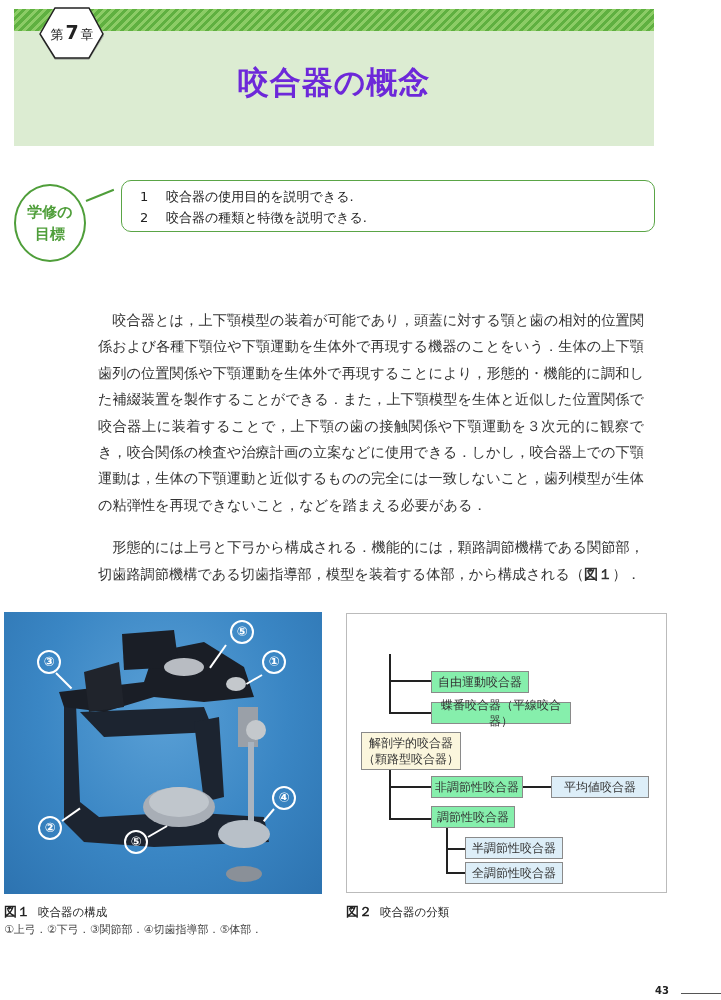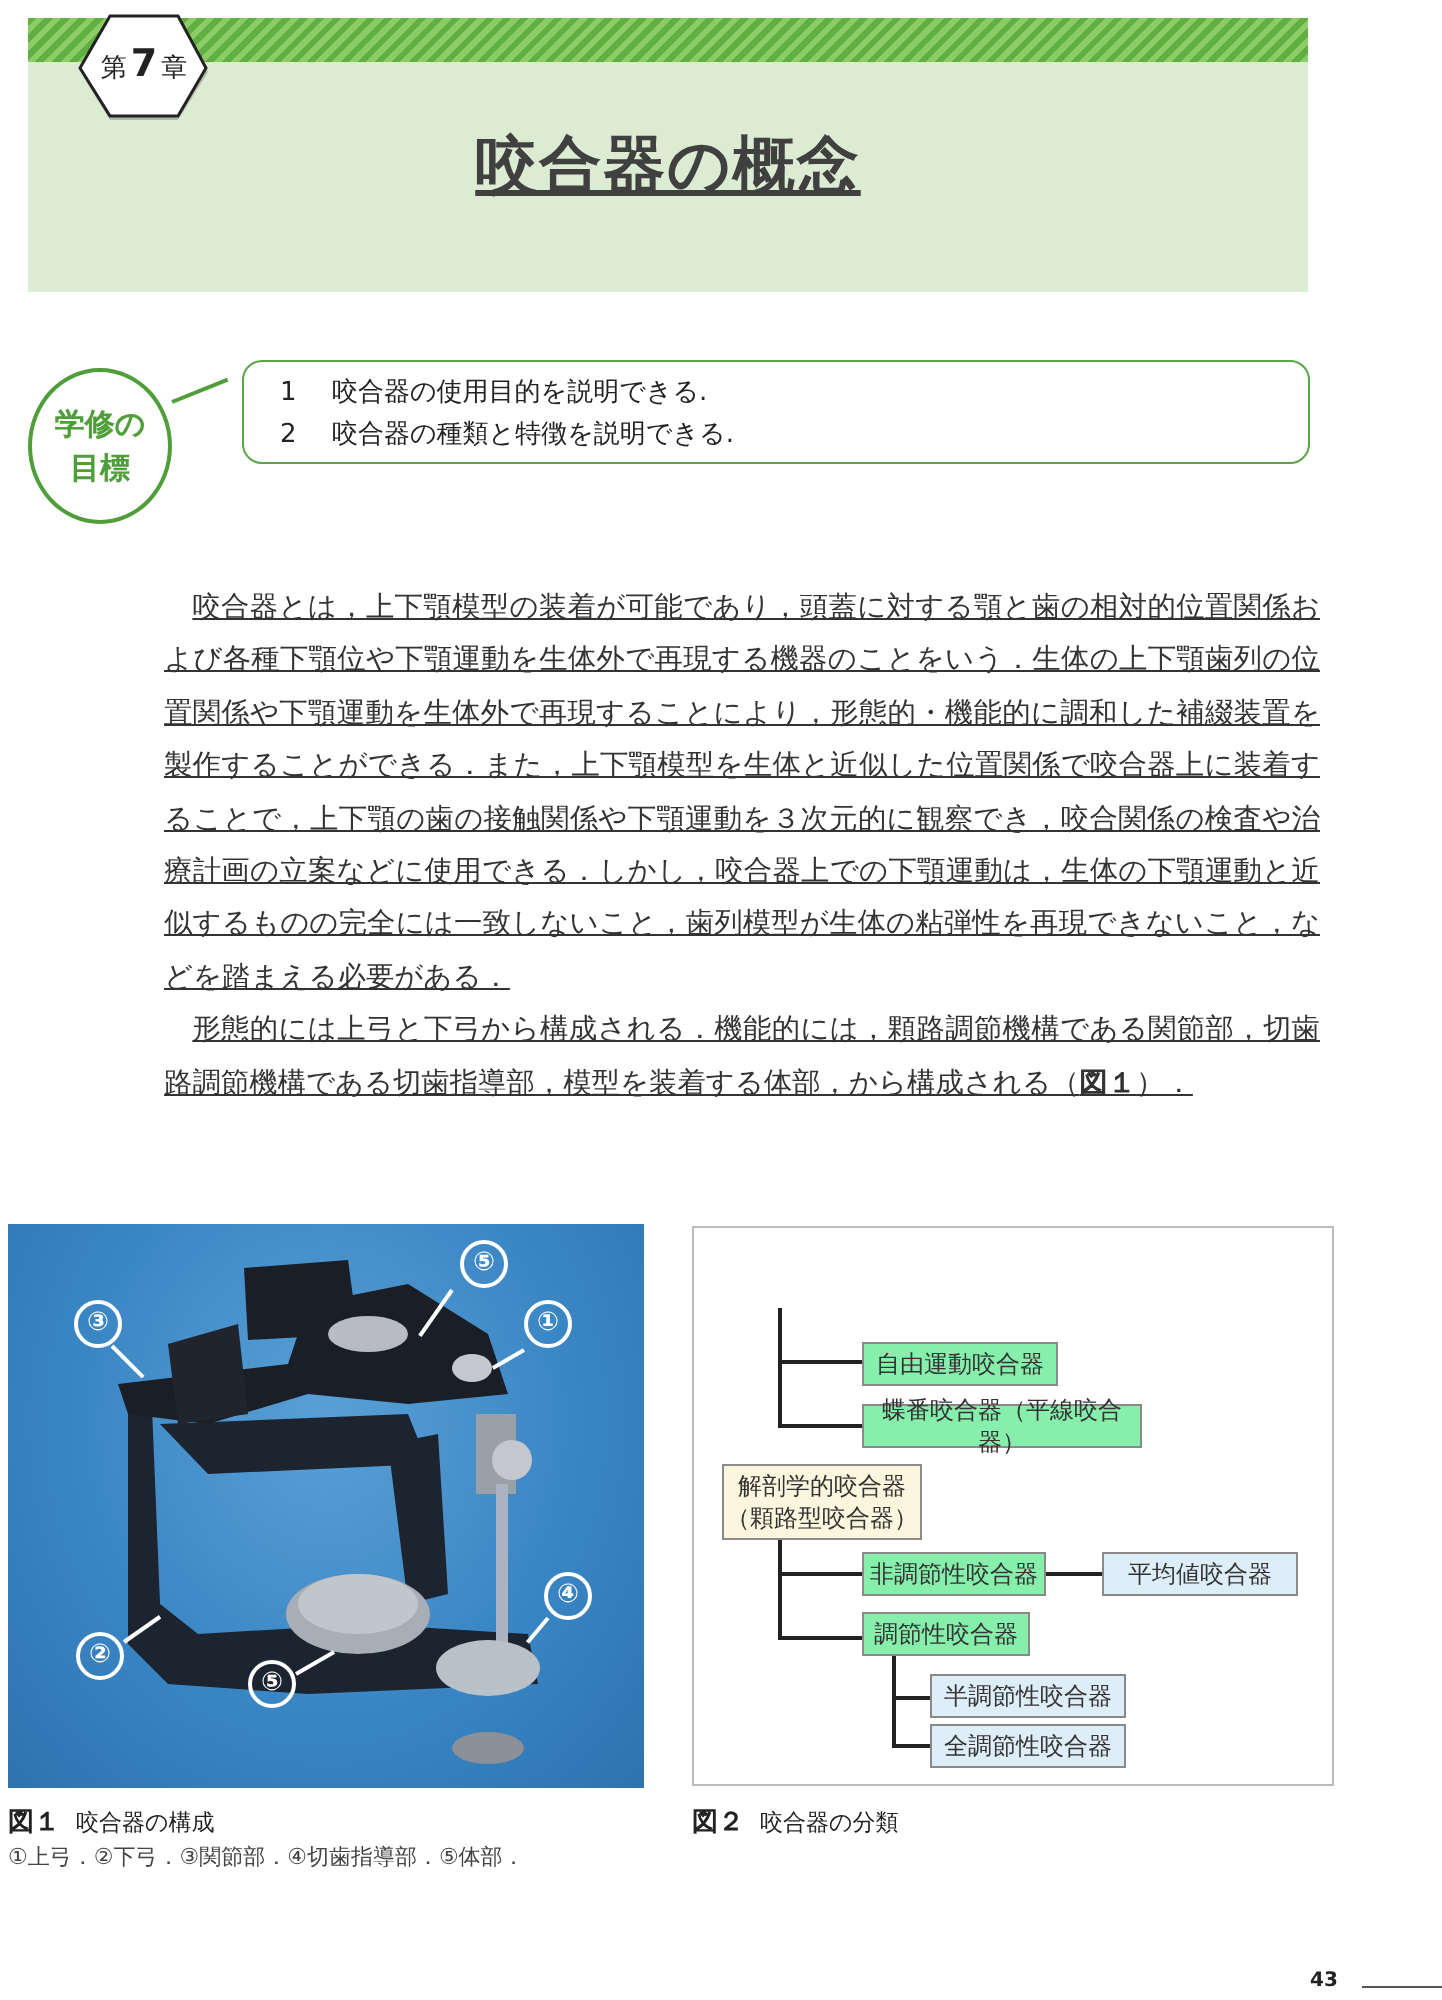--- a/index.html
+++ b/index.html
@@ -4,36 +4,36 @@
 <style>
   html, body { margin:0; padding:0; }
   body { width:721px; height:1000px; background:#ffffff; position:relative; overflow:hidden;
          font-family:"DejaVu Sans", "Liberation Sans", sans-serif; color:#222; }
   .abs { position:absolute; }
 
   
   .hdr { left:14px; top:9px; width:640px; height:137px; background:#dcecd2; }
   .hdr-stripe { left:14px; top:9px; width:640px; height:22px;
     background: repeating-linear-gradient(135deg, #5fb040 0 3px, #8ccc66 3px 6px); }
-  .hdr-title { left:14px; top:62px; width:640px; text-align:center; font-size:31px; font-weight:bold; color:#404040; letter-spacing:1px;text-decoration:underline; }
+  .hdr-title { left:14px; top:62px; width:640px; text-align:center; font-size:31px; font-weight:bold; color:#6d28d9; letter-spacing:1px; }
   .hex { left:39px; top:6px; width:66px; height:55px; }
   .hex svg { position:absolute; left:0; top:0; }
   .hex-text { position:absolute; left:0; top:15px; width:66px; text-align:center; font-size:13px; color:#222; }
   .hex-text b { font-size:19px; font-weight:bold; margin:0 2px; }
 
   
   .goal-circle { left:14px; top:184px; width:72px; height:78px; border:2px solid #4f9e3a; border-radius:50%; box-sizing:border-box;
     display:flex; flex-direction:column; align-items:center; justify-content:center; color:#4f9e3a; font-weight:bold; font-size:15px; line-height:22px; }
   .goal-line { left:86px; top:200px; width:30px; height:2px; background:#4f9e3a; transform:rotate(-22deg); transform-origin:left center; }
   .goal-box { left:121px; top:180px; width:534px; height:52px; border:1.5px solid #5aa546; border-radius:10px; box-sizing:border-box; padding:5px 0 0 18px; font-size:13px; line-height:21px; color:#222; }
   .goal-item span.n { display:inline-block; width:26px; }
 
   
   .body-text { left:82px; top:291px; width:578px; font-family:"DejaVu Serif","Liberation Serif",serif; font-size:14.2px; line-height:26.4px; color:#333; text-align:justify; }
-  .body-text p { margin:0; text-indent:1em;text-decoration:underline; }
+  .body-text p { margin:16px; text-indent:1em; }
   .body-text b { font-family:"DejaVu Sans",sans-serif; }
 
   
   .photo { left:4px; top:612px; width:318px; height:282px; overflow:hidden;
     background: radial-gradient(ellipse at 50% 35%, #5aa0d6 0%, #3a86c4 55%, #2d73b0 100%); }
   .cn { position:absolute; width:20px; height:20px; border:2px solid #fff; border-radius:50%; color:#fff; font-weight:bold; font-size:13px; text-align:center; line-height:20px; }
   .ln { position:absolute; height:2px; background:#fff; transform-origin:left center; }
 
   .cap { font-size:11.5px; color:#222; line-height:17px; }
   .cap b { font-size:13px; font-weight:bold; margin-right:8px; }

